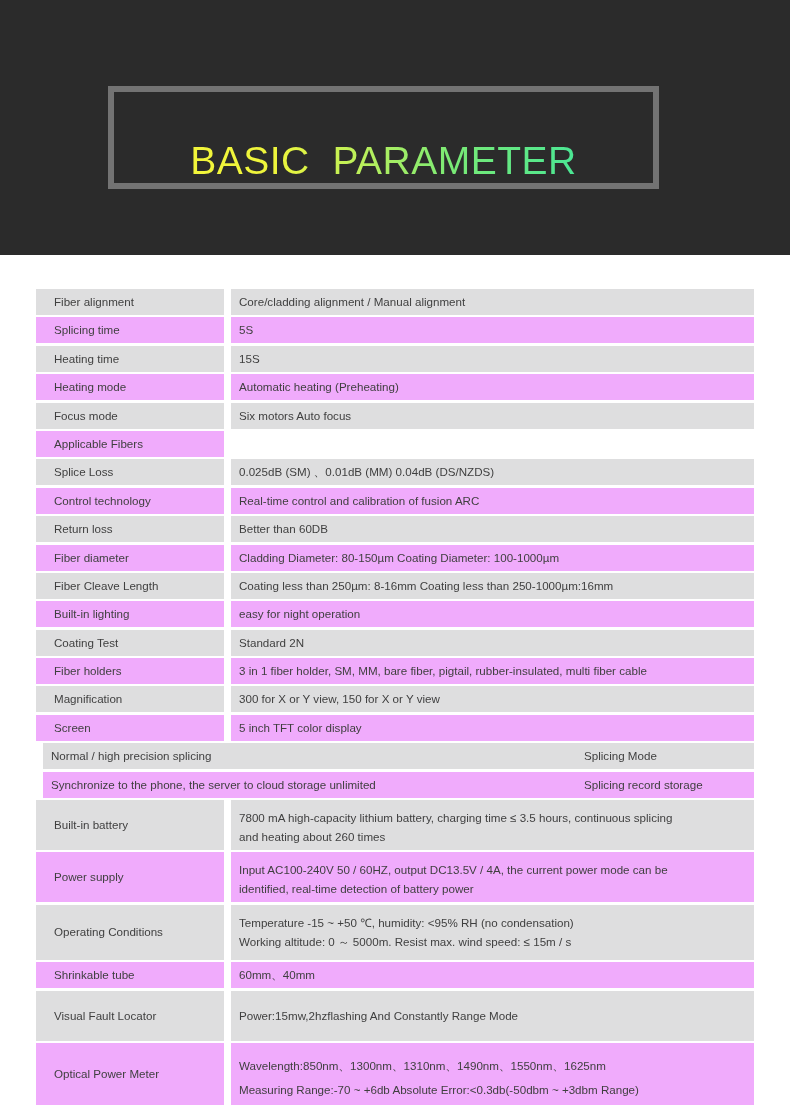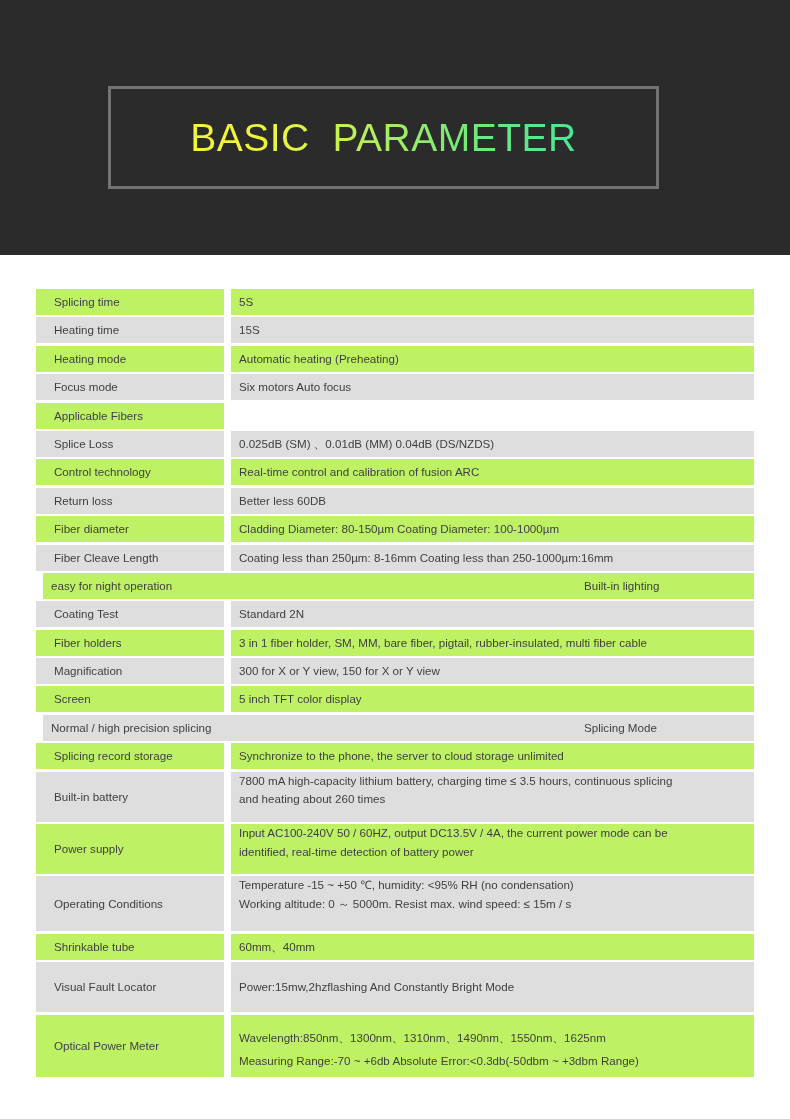--- a/index.html
+++ b/index.html
@@ -22,24 +22,24 @@
     height: 255px;
     background: #2b2b2b;
     box-sizing: border-box;
   }
   .hero-frame {
     position: absolute;
     left: 108px;
     top: 86px;
     width: 551px;
     height: 103px;
-    border: 3px solid #737373;
+    border: 6px solid #737373;
     box-sizing: border-box;
     display: flex;
-    align-items: center;
+    align-items: flex-end;
     justify-content: center;
   }
   .hero-title {
     font-size: 39px;
     font-weight: 400;
     letter-spacing: 0.5px;
     white-space: pre;
     background-image: linear-gradient(
         to right,
         #f2f53a 0%,
@@ -77,49 +77,56 @@
     flex: 0 0 188px;
     padding: 0 10px 0 18px;
   }
   .cell-value {
     flex: 1 1 auto;
     margin-left: 7px;
     padding: 0 12px 0 8px;
   }
   
   .spec-row.shaded .cell { background: #dededf; }
-  .spec-row.plain  .cell { background: #bef264; }
+  .spec-row.plain  .cell { background: #f0abfc; }
 
   
   .spec-row.h1 { height: 26px; }
   .spec-row.h3 { height: 50px; }
   .spec-row.h4 { height: 55px; }
   .spec-row.h5 { height: 62px; }
 
   .cell-value .line { display: block; }
   .cell-value.multiline {
     display: block;
+    padding-top: 9px;
   }
   .cell-value.multiline .line { line-height: 1.62; }
 
   .cell-value.wide-lines { padding-top: 11px; }
   .cell-value.wide-lines .line { line-height: 2.05; }
 
   .nowrap { white-space: nowrap; }
 </style>
 </head>
 <body>
 
 <div class="hero">
   <div class="hero-frame">
     <span class="hero-title">BASIC  PARAMETER</span>
   </div>
 </div>
 
 <div class="spec-table" id="spec-table">
+    <div class="spec-row shaded h1">
+      <div class="cell cell-label">Fiber alignment</div>
+      <div class="cell cell-value">
+        <span class="line nowrap">Core/cladding alignment  / Manual alignment</span>
+      </div>
+    </div>
     <div class="spec-row plain h1">
       <div class="cell cell-label">Splicing time</div>
       <div class="cell cell-value">
         <span class="line nowrap">5S</span>
       </div>
     </div>
     <div class="spec-row shaded h1">
       <div class="cell cell-label">Heating time</div>
       <div class="cell cell-value">
         <span class="line nowrap">15S</span>
@@ -148,40 +155,40 @@
     </div>
     <div class="spec-row plain h1">
       <div class="cell cell-label">Control  technology</div>
       <div class="cell cell-value">
         <span class="line nowrap">Real-time control and calibration of fusion ARC</span>
       </div>
     </div>
     <div class="spec-row shaded h1">
       <div class="cell cell-label">Return loss</div>
       <div class="cell cell-value">
-        <span class="line nowrap">Better less 60DB</span>
+        <span class="line nowrap">Better than 60DB</span>
       </div>
     </div>
     <div class="spec-row plain h1">
       <div class="cell cell-label">Fiber diameter</div>
       <div class="cell cell-value">
         <span class="line nowrap">Cladding Diameter:  80-150µm   Coating Diameter:  100-1000µm</span>
       </div>
     </div>
     <div class="spec-row shaded h1">
       <div class="cell cell-label">Fiber Cleave Length</div>
       <div class="cell cell-value">
         <span class="line nowrap">Coating less than 250µm:  8-16mm  Coating less than 250-1000µm:16mm</span>
       </div>
     </div>
     <div class="spec-row plain h1">
+      <div class="cell cell-label">Built-in lighting</div>
       <div class="cell cell-value">
         <span class="line nowrap">easy for night operation</span>
       </div>
-      <div class="cell cell-label">Built-in lighting</div>
     </div>
     <div class="spec-row shaded h1">
       <div class="cell cell-label">Coating Test</div>
       <div class="cell cell-value">
         <span class="line nowrap">Standard 2N</span>
       </div>
     </div>
     <div class="spec-row plain h1">
       <div class="cell cell-label">Fiber holders</div>
       <div class="cell cell-value">
@@ -200,24 +207,24 @@
         <span class="line nowrap">5 inch TFT color display</span>
       </div>
     </div>
     <div class="spec-row shaded h1">
       <div class="cell cell-value">
         <span class="line nowrap">Normal / high precision splicing</span>
       </div>
       <div class="cell cell-label">Splicing Mode</div>
     </div>
     <div class="spec-row plain h1">
+      <div class="cell cell-value">
+        <span class="line nowrap">Synchronize to the phone, the server to cloud storage unlimited</span>
+      </div>
       <div class="cell cell-label">Splicing record storage</div>
-      <div class="cell cell-value">
-        <span class="line nowrap">Synchronize to the phone, the server to cloud storage unlimited</span>
-      </div>
     </div>
     <div class="spec-row shaded h3">
       <div class="cell cell-label">Built-in battery</div>
       <div class="cell cell-value multiline">
         <span class="line nowrap">7800 mA high-capacity lithium battery, charging time ≤ 3.5 hours, continuous splicing</span>
         <span class="line nowrap">and heating about 260 times</span>
       </div>
     </div>
     <div class="spec-row plain h3">
       <div class="cell cell-label">Power supply</div>
@@ -235,21 +242,21 @@
     </div>
     <div class="spec-row plain h1">
       <div class="cell cell-label">Shrinkable tube</div>
       <div class="cell cell-value">
         <span class="line nowrap">60mm、40mm</span>
       </div>
     </div>
     <div class="spec-row shaded h3">
       <div class="cell cell-label">Visual Fault Locator</div>
       <div class="cell cell-value">
-        <span class="line nowrap">Power:15mw,2hzflashing And Constantly Bright Mode</span>
+        <span class="line nowrap">Power:15mw,2hzflashing And Constantly Range Mode</span>
       </div>
     </div>
     <div class="spec-row plain h5">
       <div class="cell cell-label">Optical Power Meter</div>
       <div class="cell cell-value multiline wide-lines">
         <span class="line nowrap">Wavelength:850nm、1300nm、1310nm、1490nm、1550nm、1625nm</span>
         <span class="line nowrap">Measuring Range:-70 ~ +6db Absolute Error:&lt;0.3db(-50dbm ~ +3dbm Range)</span>
       </div>
     </div>
   </div>

